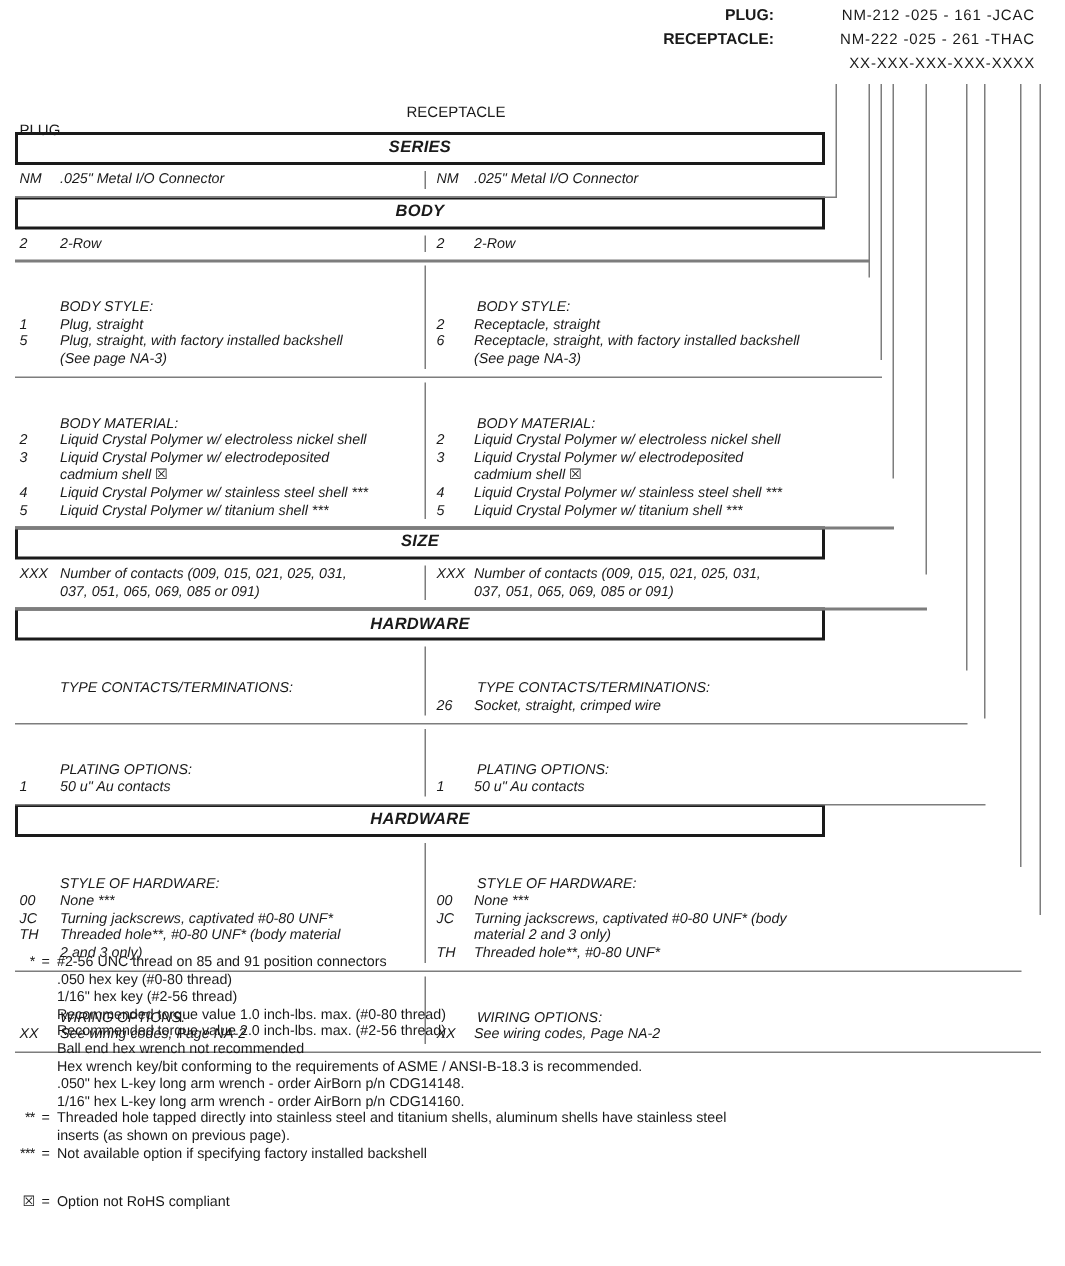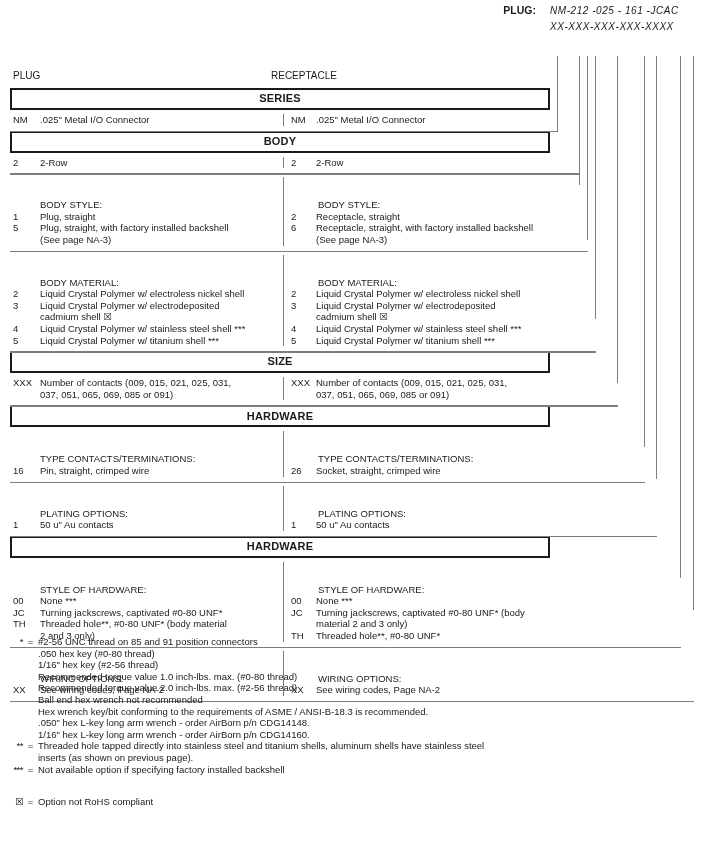--- a/index.html
+++ b/index.html
@@ -4,30 +4,30 @@
 <style>
   :root { --ink:#1a1a1a; --rule:#7d7d7d; }
   * { margin:0; padding:0; box-sizing:border-box; }
   html,body { background:#fff; }
   .page {
     position:relative; width:710px; height:844px; background:#fff;
     font-family:"Liberation Sans","DejaVu Sans",sans-serif;
     color:var(--ink); font-size:9.5px; line-height:11.6px; overflow:hidden;
   }
   
-  .pn-header { position:absolute; top:5px; right:0; }
+  .pn-header { position:absolute; top:5px; right:20px; }
   .pn-row { display:flex; align-items:baseline; height:16px; }
   .pn-label { width:112px; text-align:right; font-weight:bold; font-size:10.5px; margin-right:14px; }
-  .pn-value { width:160px; text-align:left; font-size:10px; letter-spacing:0.55px; white-space:nowrap;font-style:italic; }
+  .pn-value { width:160px; text-align:right; font-size:10px; letter-spacing:0.55px; white-space:nowrap; }
   
   .col-labels { position:absolute; top:70px; left:0; width:560px; height:13px; font-size:10px; }
-  .col-labels .lbl-left  { position:absolute; left:13px; }
+  .col-labels .lbl-left  { position:absolute; left:13px;margin-top:12px; }
   .col-labels .lbl-right { position:absolute; left:271px; }
   
-  #sections { position:absolute; top:88px; left:10px; width:540px; }
+  #sections { position:absolute; top:88px; left:10px; width:540px;font-style:italic; }
   .section-box {
     height:22px; border:2px solid var(--ink); display:flex; align-items:center; justify-content:center;
     font-weight:bold; font-size:11px; letter-spacing:0.2px; 
   }
   #sections > .section-box:first-child { margin-top:0; }
   .band { position:relative; display:flex; padding:4px 0 5px 0; }
   .col { }
   .col-left  { width:273px; padding-left:3px; }
   .col-right { width:267px; border-left:1.4px solid var(--rule); padding-left:7px; }
   .heading { margin-left:27px;margin-top:22px; }
@@ -49,20 +49,24 @@
 <body>
 
 <div class="page" id="page">
 
   <div class="pn-header">
     <div class="pn-row">
       <span class="pn-label">PLUG:</span>
       <span class="pn-value">NM-212 -025 - 161 -JCAC</span>
     </div>
     <div class="pn-row">
+      <span class="pn-label">RECEPTACLE:</span>
+      <span class="pn-value">NM-222 -025 - 261 -THAC</span>
+    </div>
+    <div class="pn-row">
       <span class="pn-label"></span>
       <span class="pn-value">XX-XXX-XXX-XXX-XXXX</span>
     </div>
   </div>
 
   <div class="col-labels">
     <span class="lbl-left">PLUG</span>
     <span class="lbl-right">RECEPTACLE</span>
   </div>
 
@@ -184,24 +188,20 @@
             <span class="txt">Number of contacts (009, 015, 021, 025, 031,
 037, 051, 065, 069, 085 or 091)</span>
           </div>
         </div>
         <div class="rule" style="width: 608px;"></div>
       </div>
       <div class="section-box">HARDWARE</div>
       <div class="band">
         <div class="col col-left">
           <div class="heading">TYPE CONTACTS/TERMINATIONS:</div>
-          <div class="item">
-            <span class="code">16</span>
-            <span class="txt">Pin, straight, crimped wire</span>
-          </div>
         </div>
         <div class="col col-right">
           <div class="heading">TYPE CONTACTS/TERMINATIONS:</div>
           <div class="item">
             <span class="code">26</span>
             <span class="txt">Socket, straight, crimped wire</span>
           </div>
         </div>
         <div class="rule" style="width: 635px;"></div>
       </div>

